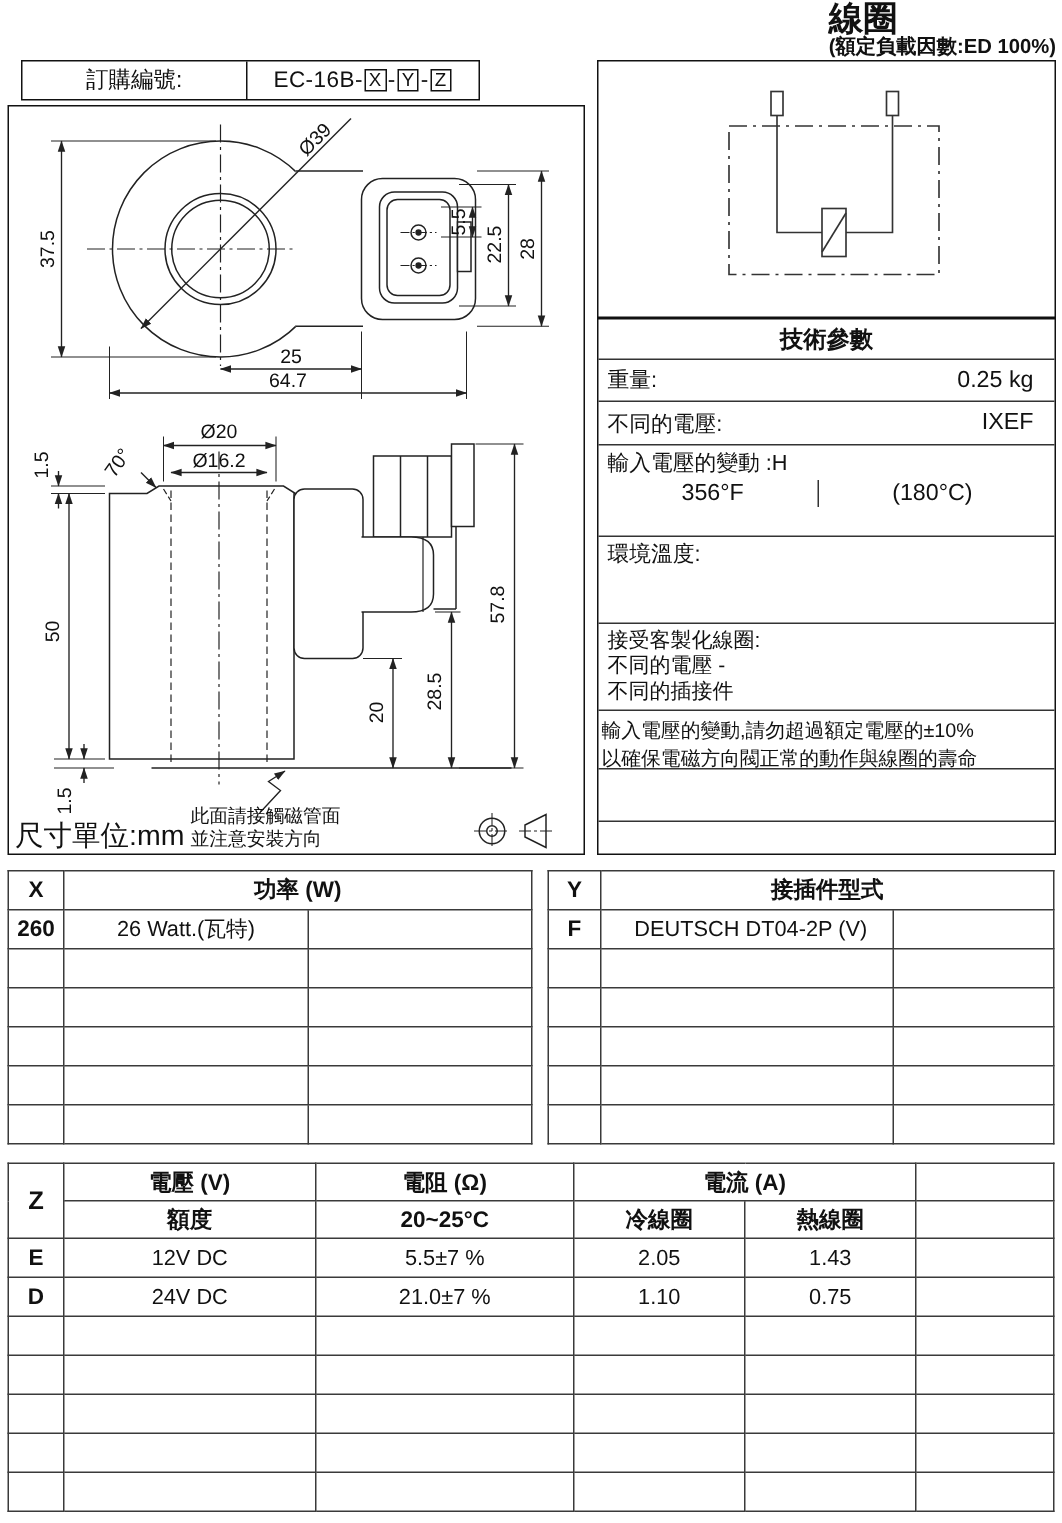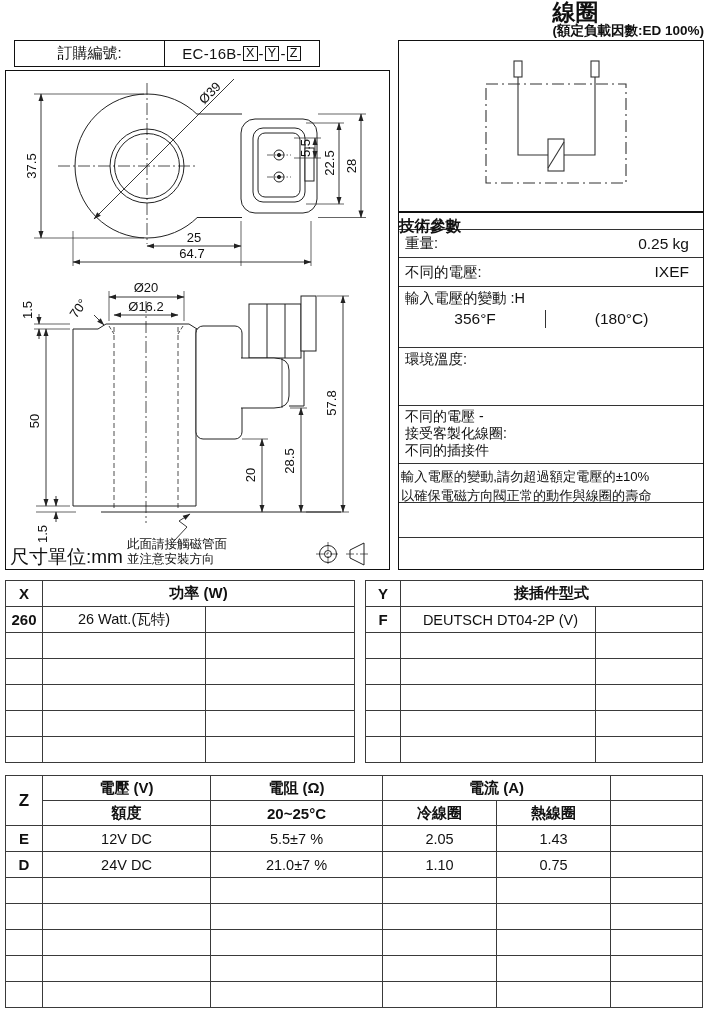--- a/index.html
+++ b/index.html
@@ -28,22 +28,22 @@
   
   .frame { border:1.5px solid #111; background:#fff; }
   .drawing-box { top:70px; left:5px; width:385px; height:500px; }
   .schematic-box { top:40px; left:398px; width:306px; height:172px; }
 
   
   .tech-box { top:212px; left:398px; width:306px; height:358px; border:1.5px solid #111;
     display:flex; flex-direction:column; font-size:14.5px; }
   .tech-row { border-bottom:1px solid #333; padding:2px 6px; }
   .tech-row:last-child { border-bottom:none; }
-  .tech-header { font-weight:bold; font-size:15.5px;
-    padding:3px 0; height:17px; }
+  .tech-header { text-align:center; font-weight:bold; font-size:15.5px;
+    padding:3px 0; height:27px; }
   .kv { display:flex; justify-content:space-between; align-items:center; }
   .kv .v { font-size:15.5px; padding-right:8px; }
   .sub-split { display:flex; margin-top:2px; }
   .sub-split .cellL { width:48%; text-align:center; font-size:15.5px; }
   .sub-split .cellR { width:52%; text-align:center; font-size:15.5px; border-left:1px solid #333; }
   .multiline { font-size:14px; line-height:1.2; }
   .warning { font-size:13.2px; line-height:1.45; padding-top:3px; }
 
   
   table { border-collapse:collapse; table-layout:fixed; background:#fff; }
@@ -268,22 +268,22 @@
     <div>輸入電壓的變動 :H</div>
     <div class="sub-split">
       <div class="cellL">356°F</div>
       <div class="cellR">(180°C)</div>
     </div>
   </div>
   <div class="tech-row" style="height:58px">
     <div>環境溫度:</div>
   </div>
   <div class="tech-row multiline" style="height:58px">
+    <div>接受客製化線圈:</div>
     <div>不同的電壓 -</div>
-    <div>接受客製化線圈:</div>
     <div>不同的插接件</div>
   </div>
   <div class="tech-row warning" style="height:39px; padding-left:2px; padding-right:2px">
     <div>輸入電壓的變動,請勿超過額定電壓的±10%</div>
     <div>以確保電磁方向閥正常的動作與線圈的壽命</div>
   </div>
   <div class="tech-row" style="height:35px"></div>
   <div class="tech-row" style="flex:1"></div>
 </div>
 

